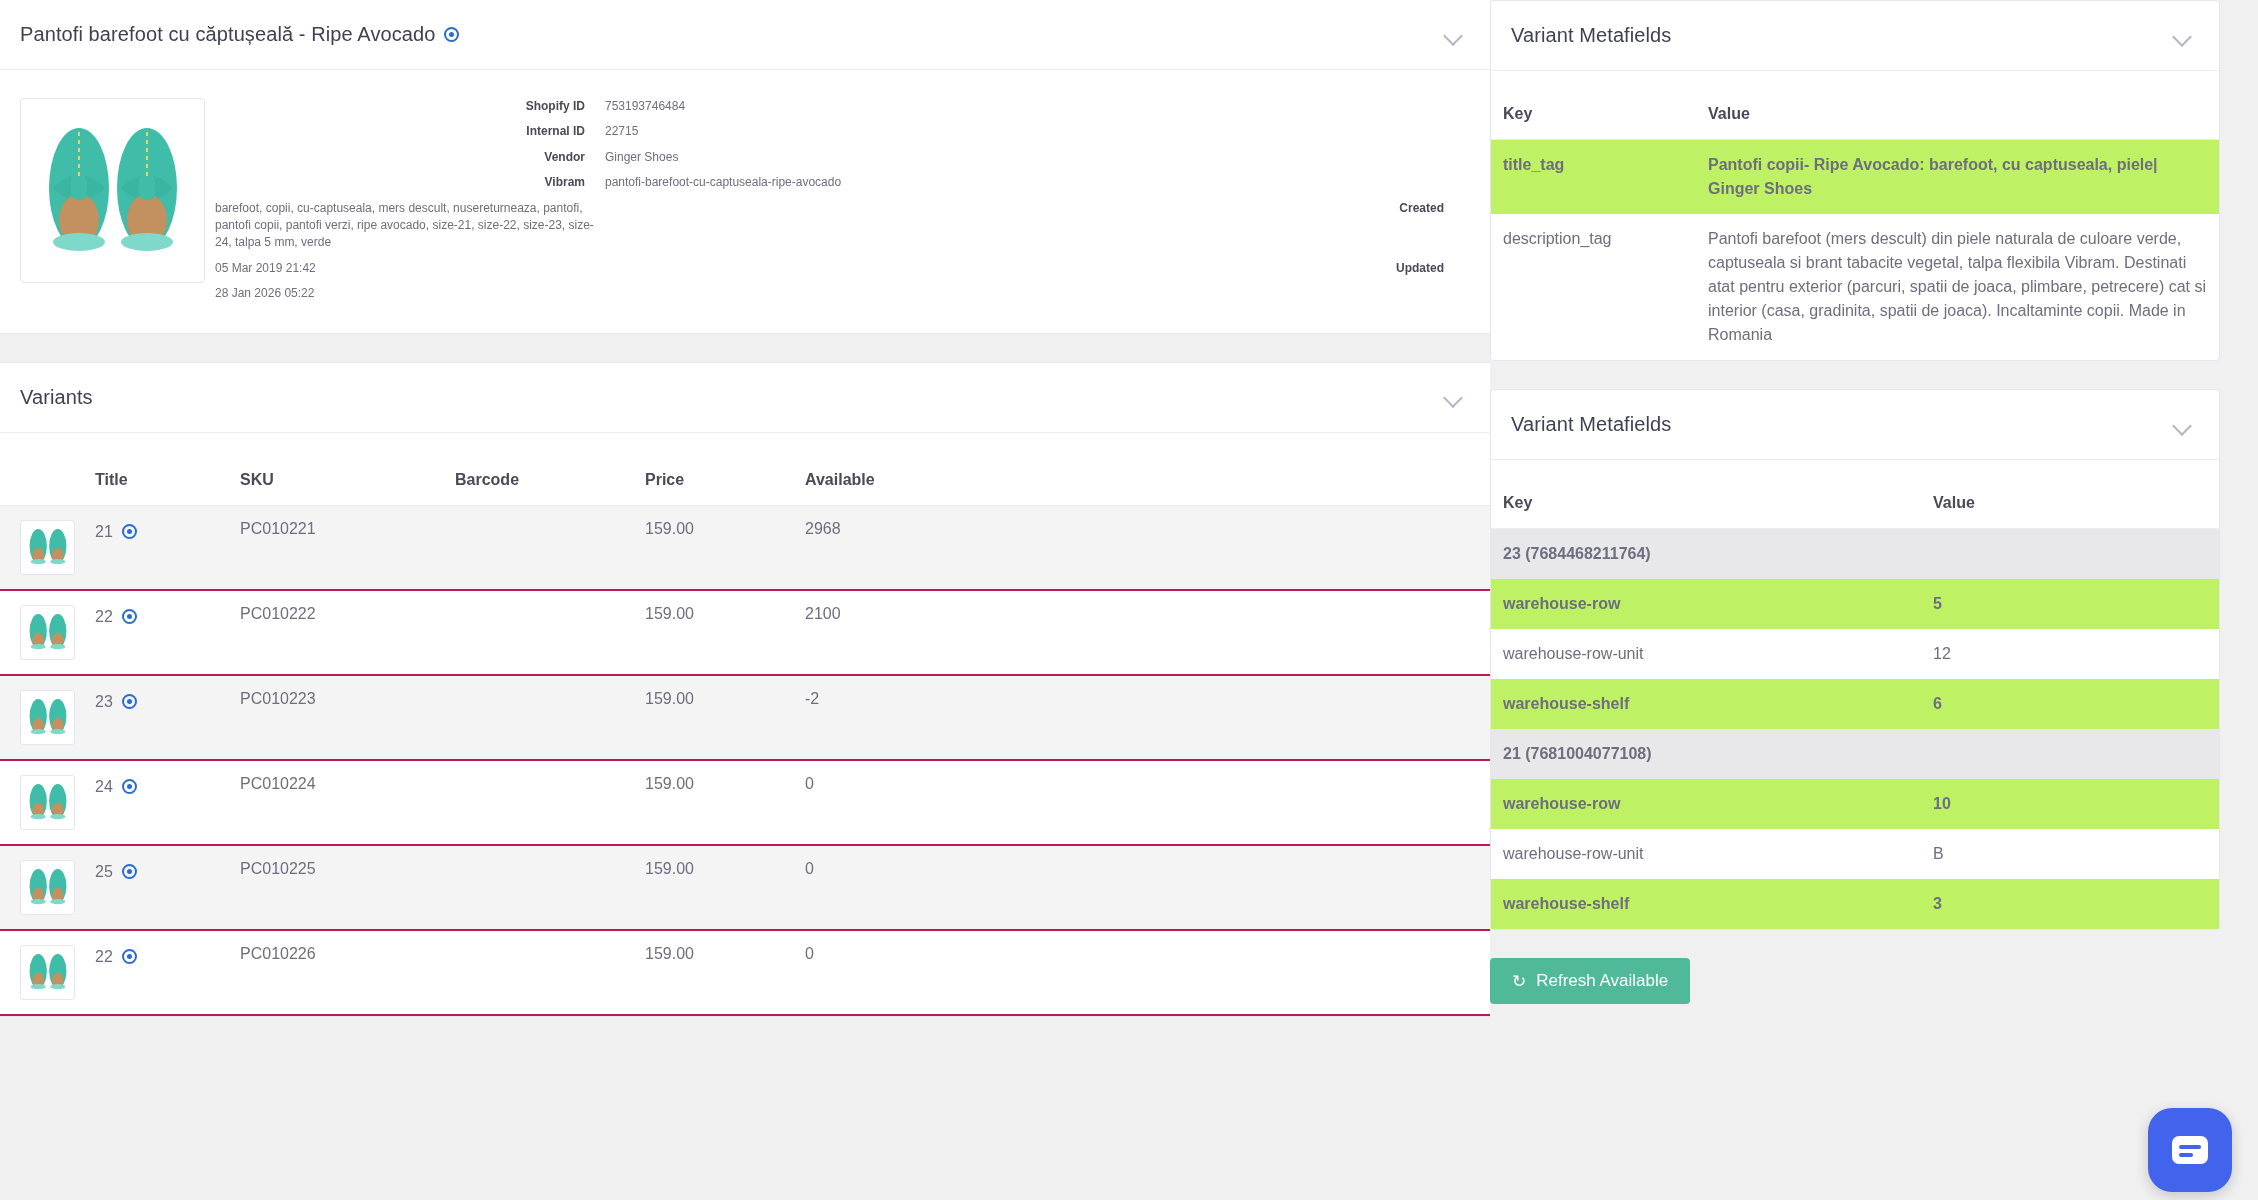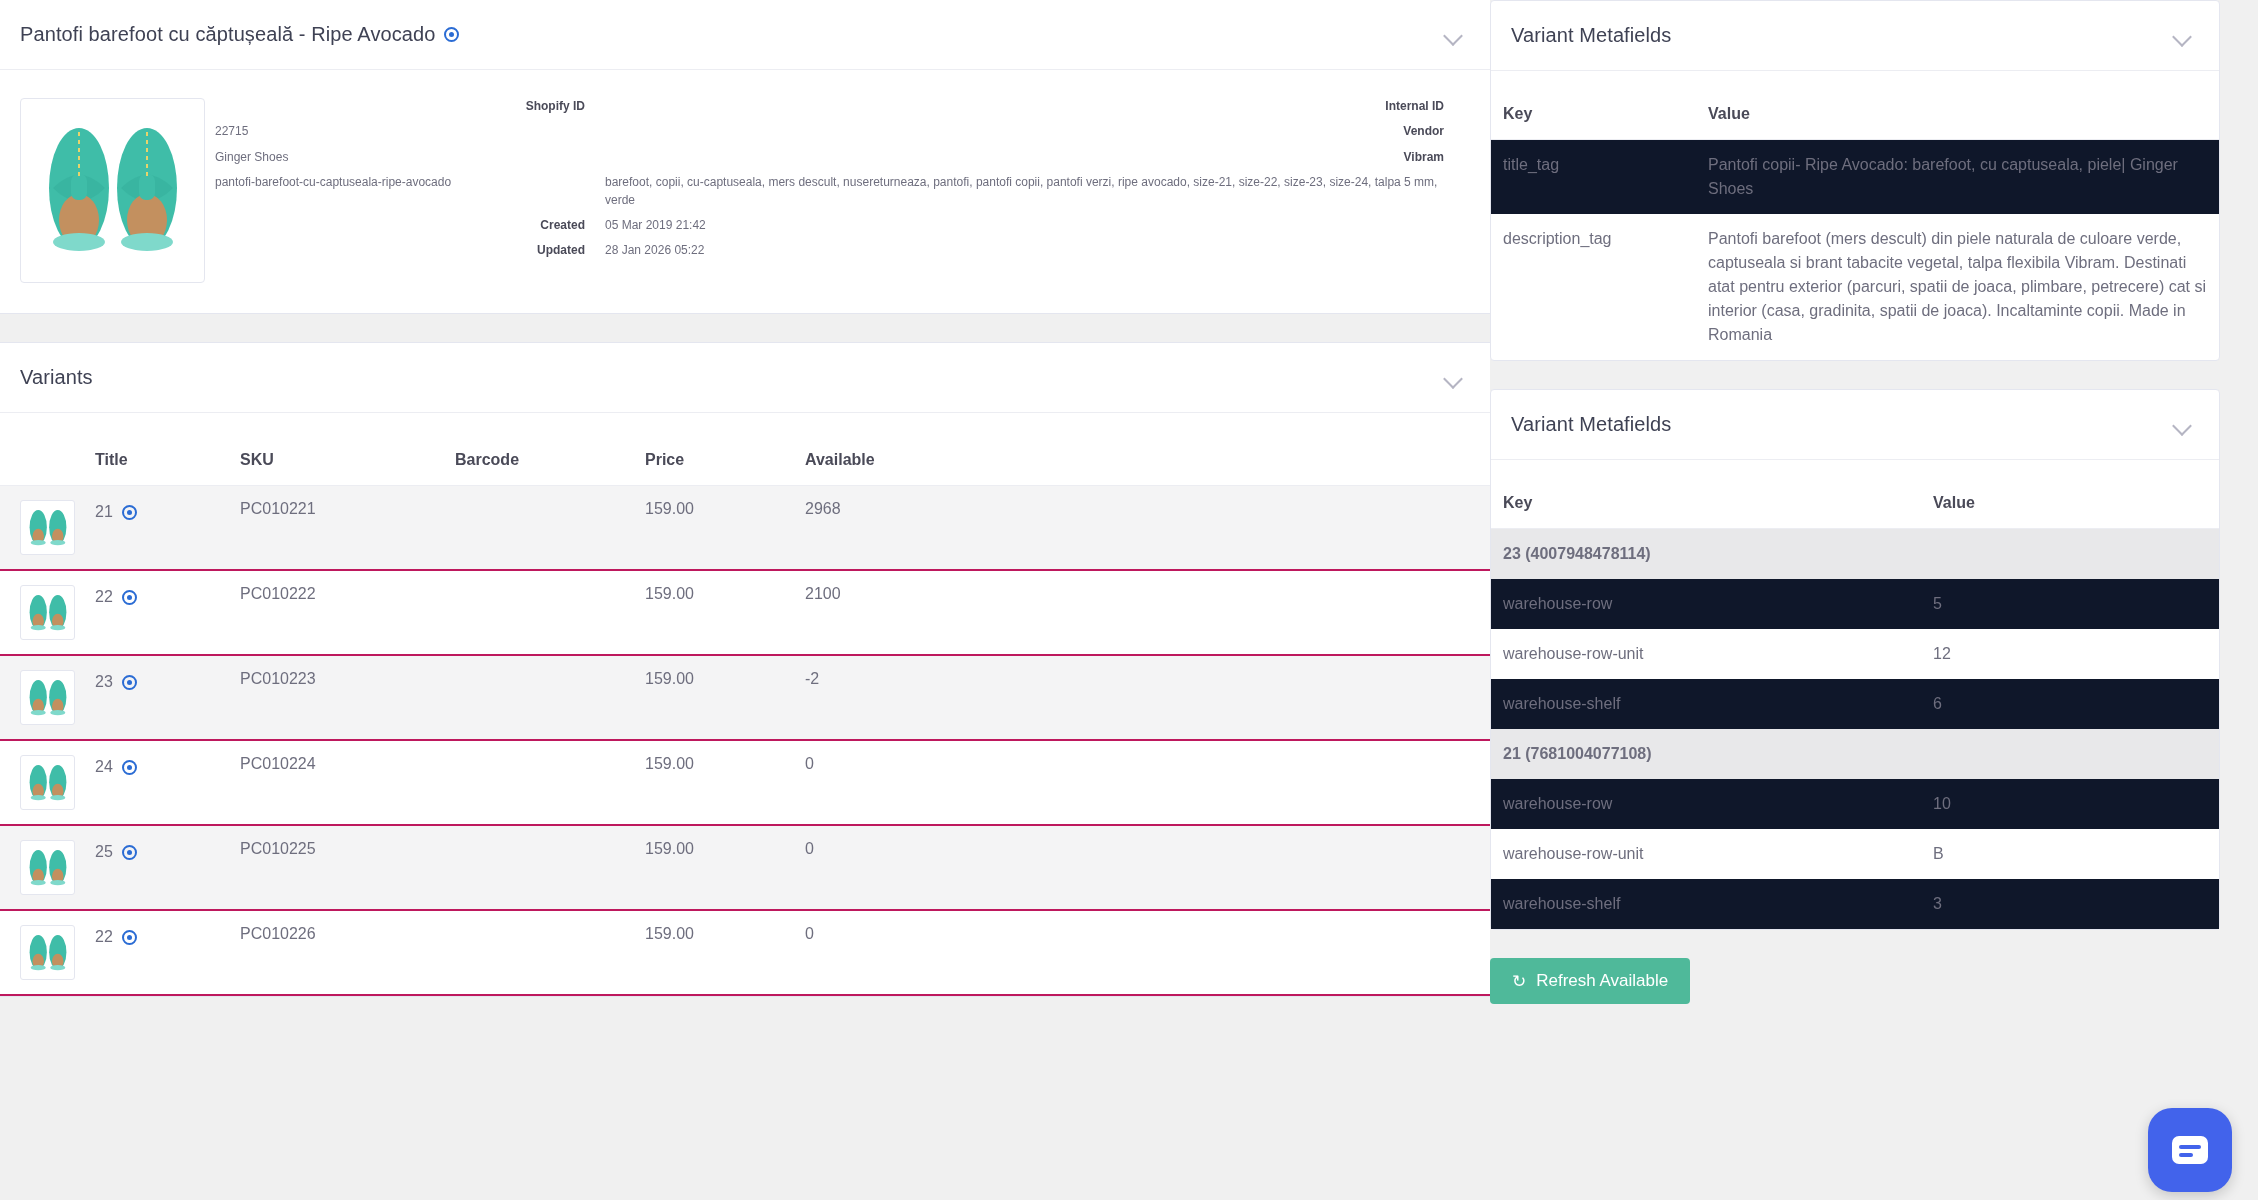--- a/index.html
+++ b/index.html
@@ -194,21 +194,21 @@
     color: #4a4a58;
     padding: 34px 12px 16px 12px;
     border-bottom: 1px solid #ecedf2;
   }
   table.mtable tbody td {
     padding: 13px 12px;
     color: #6e6e7e;
     vertical-align: top;
     line-height: 1.5;
   }
-  table.mtable tbody tr.alt td { background: #0f172a; }
+  table.mtable tbody tr.alt td { background: #bef264; font-weight: bold; }
   .mkey { width: 205px; white-space: nowrap; }
   .mval { word-break: break-word; }
   .group-row td {
     background: #e8e8ea !important;
     font-weight: bold;
     color: #3f4254;
     padding: 11px 12px;
   }
   .vm-key { width: 430px; }
 
@@ -287,20 +287,21 @@
               <rect x="106" y="58" width="16" height="26" rx="7" fill="#3fbda8"></rect>
               <path d="M46 16 L46 60" stroke="#e8d46b" stroke-width="2" stroke-dasharray="4 4"></path>
               <path d="M114 16 L114 60" stroke="#e8d46b" stroke-width="2" stroke-dasharray="4 4"></path>
               <ellipse cx="46" cy="126" rx="26" ry="9" fill="#7fd9cb"></ellipse>
               <ellipse cx="114" cy="126" rx="26" ry="9" fill="#7fd9cb"></ellipse>
             </g>
           </svg>
         </div>
         <div class="facts">
           <div class="fact-label">Shopify ID</div>
+          <div class="fact-value">753193746484</div>
 
           <div class="fact-label">Internal ID</div>
           <div class="fact-value">22715</div>
 
           <div class="fact-label">Vendor</div>
           <div class="fact-value">Ginger Shoes</div>
 
           <div class="fact-label">Vibram</div>
           <div class="fact-value">pantofi-barefoot-cu-captuseala-ripe-avocado</div>
 
@@ -517,21 +518,21 @@
       </div>
       <table class="mtable">
         <thead>
           <tr>
             <th class="vm-key">Key</th>
             <th>Value</th>
           </tr>
         </thead>
         <tbody>
           <tr class="group-row">
-            <td colspan="2">23 (4007948478114)</td>
+            <td colspan="2">23 (7684468211764)</td>
           </tr>
           <tr class="alt">
             <td class="vm-key">warehouse-row</td>
             <td>5</td>
           </tr>
           <tr>
             <td class="vm-key">warehouse-row-unit</td>
             <td>12</td>
           </tr>
           <tr class="alt">

